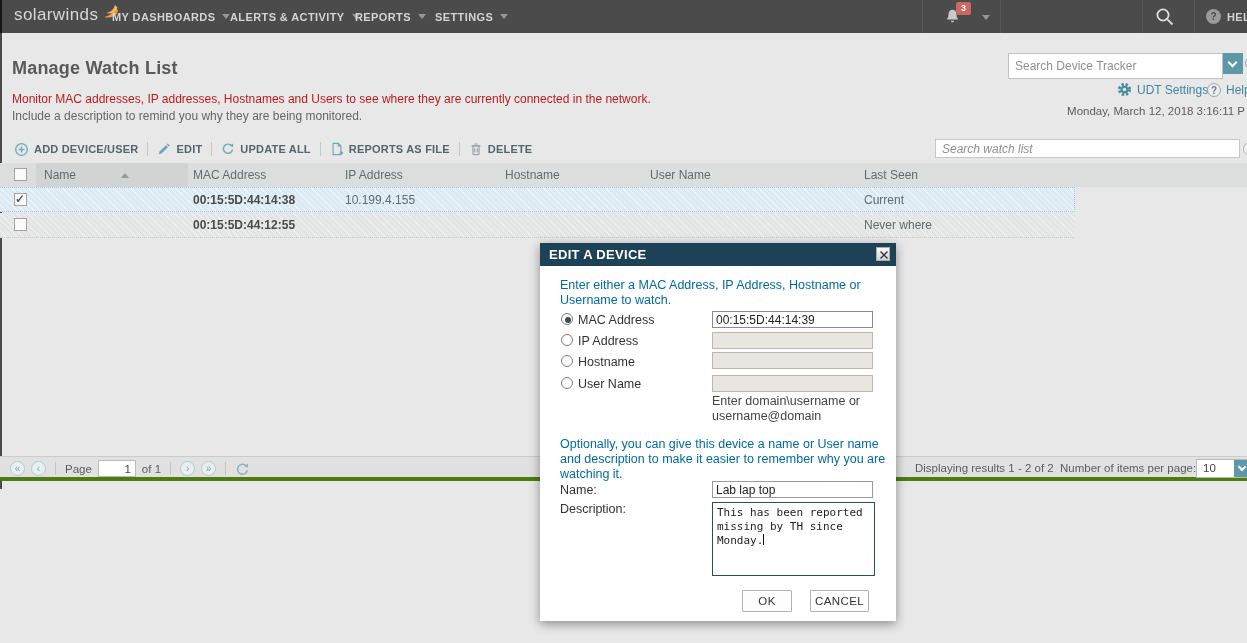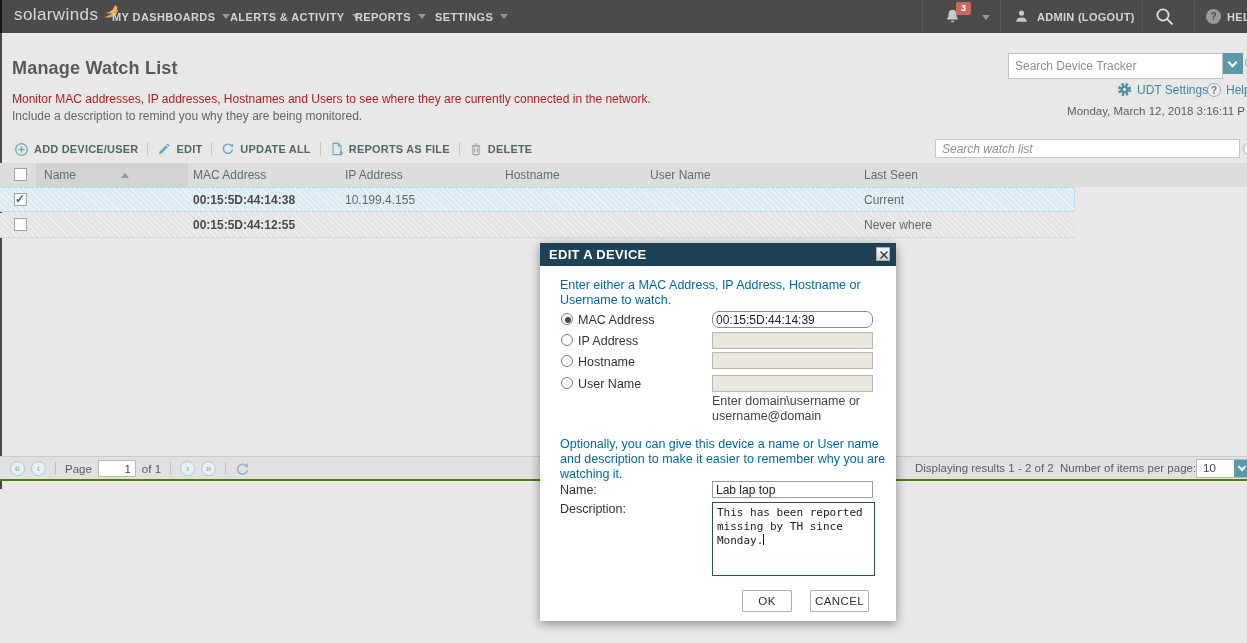--- a/index.html
+++ b/index.html
@@ -67,21 +67,21 @@
   .trow { position:absolute; left:0; width:1075px; height:25px; }
   .trow.selected { background:#dcebf3; border-top:1px dotted #a4cbdd; border-bottom:1px dotted #a4cbdd; border-right:1px dotted #a4cbdd;
     background-image:repeating-linear-gradient(45deg, rgba(255,255,255,.45) 0 1px, transparent 1px 4px); }
   .trow.plain { background:#e3e5e4; border-bottom:1px dotted #c6cac9;
     background-image:repeating-linear-gradient(45deg, rgba(255,255,255,.35) 0 1px, transparent 1px 4px); }
   .td { position:absolute; top:5px; font-size:12px; color:#5f6b6e; }
   .td.mac { font-weight:bold; color:#4a4a4a; }
 
   
   .pagebar { position:absolute; left:0; top:456px; width:1247px; height:25px; background:#e1e1e1;
-             border-top:1px solid #cbcbcb; border-bottom:2px solid #4d7c0f; }
+             border-top:1px solid #cbcbcb; border-bottom:4px solid #4d7c0f; }
   .pg-left { position:absolute; left:10px; top:0; height:23px; display:flex; align-items:center; gap:6px; }
   .pg-circle { width:15px; height:15px; border-radius:50%; border:1px solid #b0cbd4; color:#74a7b8; font-size:10px;
                text-align:center; line-height:13px; cursor:pointer; background:#e9eeef; }
   .pg-first::after { content:"\00ab"; } .pg-prev::after { content:"\2039"; }
   .pg-next::after { content:"\203a"; } .pg-last::after { content:"\00bb"; }
   .pg-sep { width:1px; height:13px; background:#c2c2c2; margin:0 3px; }
   .pg-text { font-size:11.5px; color:#5c5c5c; }
   .pg-input { width:38px; height:17px; border:1px solid #bbb; background:#fff; font-size:11.5px; color:#444;
               text-align:right; padding:0 4px; font-family:"Liberation Sans",sans-serif; }
   .pg-display { position:absolute; left:915px; top:5px; font-size:11.5px; color:#5c5c5c; }
@@ -154,29 +154,20 @@
       <span class="icon" style="position:absolute;left:6px;top:8px;">
         <svg width="17" height="17" viewBox="0 0 16 16" fill="#c9c9c9">
           <path d="M8 1.6c-2.5 0-3.6 1.8-3.7 4L4 8.4 2.9 10v.9h10.2V10L12 8.4l-.3-2.8c-.1-2.2-1.2-4-3.7-4z"></path>
           <path d="M6.6 11.9h2.8c0 .9-.6 1.6-1.4 1.6s-1.4-.7-1.4-1.6z"></path>
         </svg>
       </span>
       <span class="badge">3</span>
       <span class="caret-down nav-bell-caret"></span>
     </div>
     <div class="nav-divider" style="left:1000px;"></div>
-    <div class="nav-user">
-      <span class="icon">
-        <svg width="15" height="15" viewBox="0 0 16 16" fill="#c9c9c9">
-          <circle cx="8" cy="4.4" r="2.7"></circle>
-          <path d="M2.4 13.6c0-3.1 2.5-4.6 5.6-4.6s5.6 1.5 5.6 4.6z"></path>
-        </svg>
-      </span>
-      <span class="nav-user-label">ADMIN (LOGOUT)</span>
-    </div>
     <div class="nav-divider" style="left:1142px;"></div>
     <div class="nav-search">
       <span class="icon">
         <svg width="20" height="20" viewBox="0 0 20 20" fill="none" stroke="#dedede" stroke-width="1.8">
           <circle cx="8" cy="8" r="5.6"></circle>
           <line x1="12.2" y1="12.2" x2="17.5" y2="17.5"></line>
         </svg>
       </span>
     </div>
     <div class="nav-divider" style="left:1194px;"></div>
@@ -339,21 +330,21 @@
             <line x1="8.5" y1="1.5" x2="1.5" y2="8.5"></line>
         </svg>
       </span>
     </div>
 
     <div class="m-text" style="left:20px; top:35px;">Enter either a MAC Address, IP Address, Hostname or</div>
     <div class="m-text" style="left:20px; top:50px;">Username to watch.</div>
 
     <span class="radio selected" style="top:70px;"></span>
     <span class="radio-label" style="top:70px;">MAC Address</span>
-    <input class="m-input" style="top: 68px; border-radius: 7px;" type="text" value="00:15:5D:44:14:39">
+    <input class="m-input" style="top: 68px;" type="text" value="00:15:5D:44:14:39">
 
     <span class="radio" style="top:91px;"></span>
     <span class="radio-label" style="top:91px;">IP Address</span>
     <input class="m-input" style="top: 89px;" type="text" disabled="">
 
     <span class="radio" style="top:112px;"></span>
     <span class="radio-label" style="top:112px;">Hostname</span>
     <input class="m-input" style="top: 109px;" type="text" disabled="">
 
     <span class="radio" style="top:134px;"></span>

